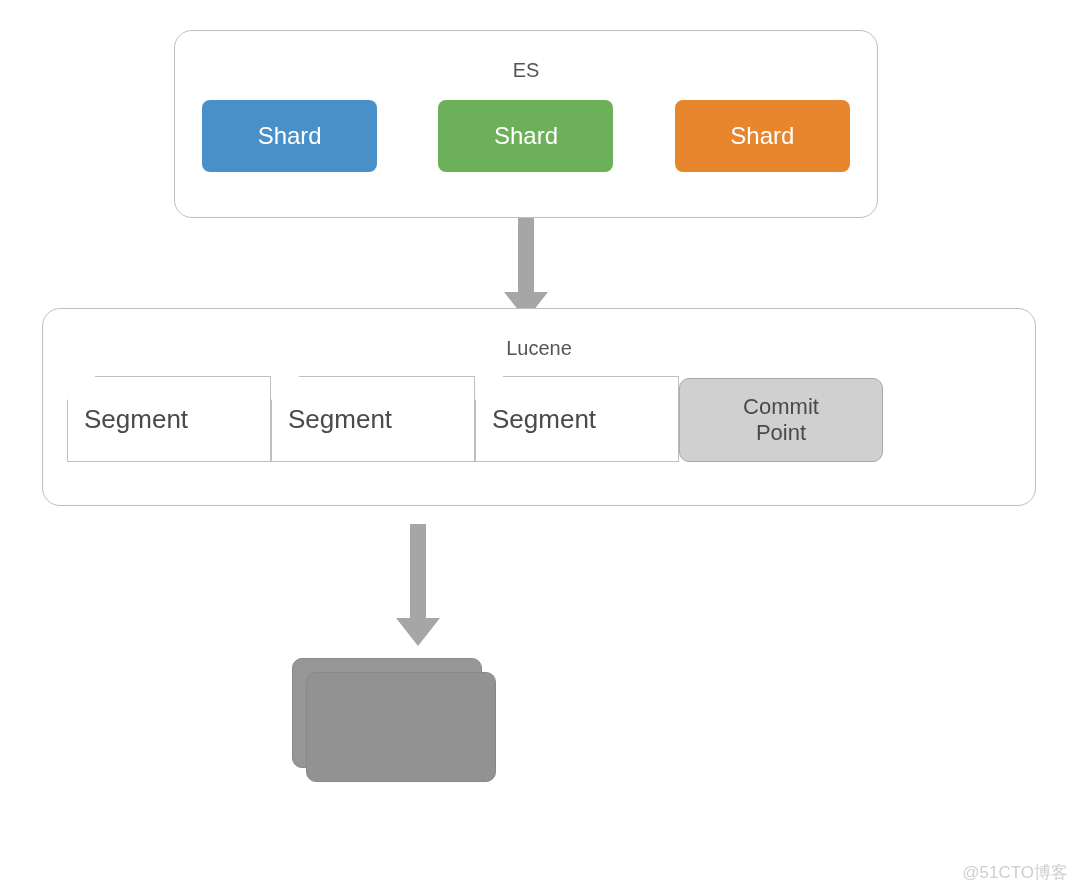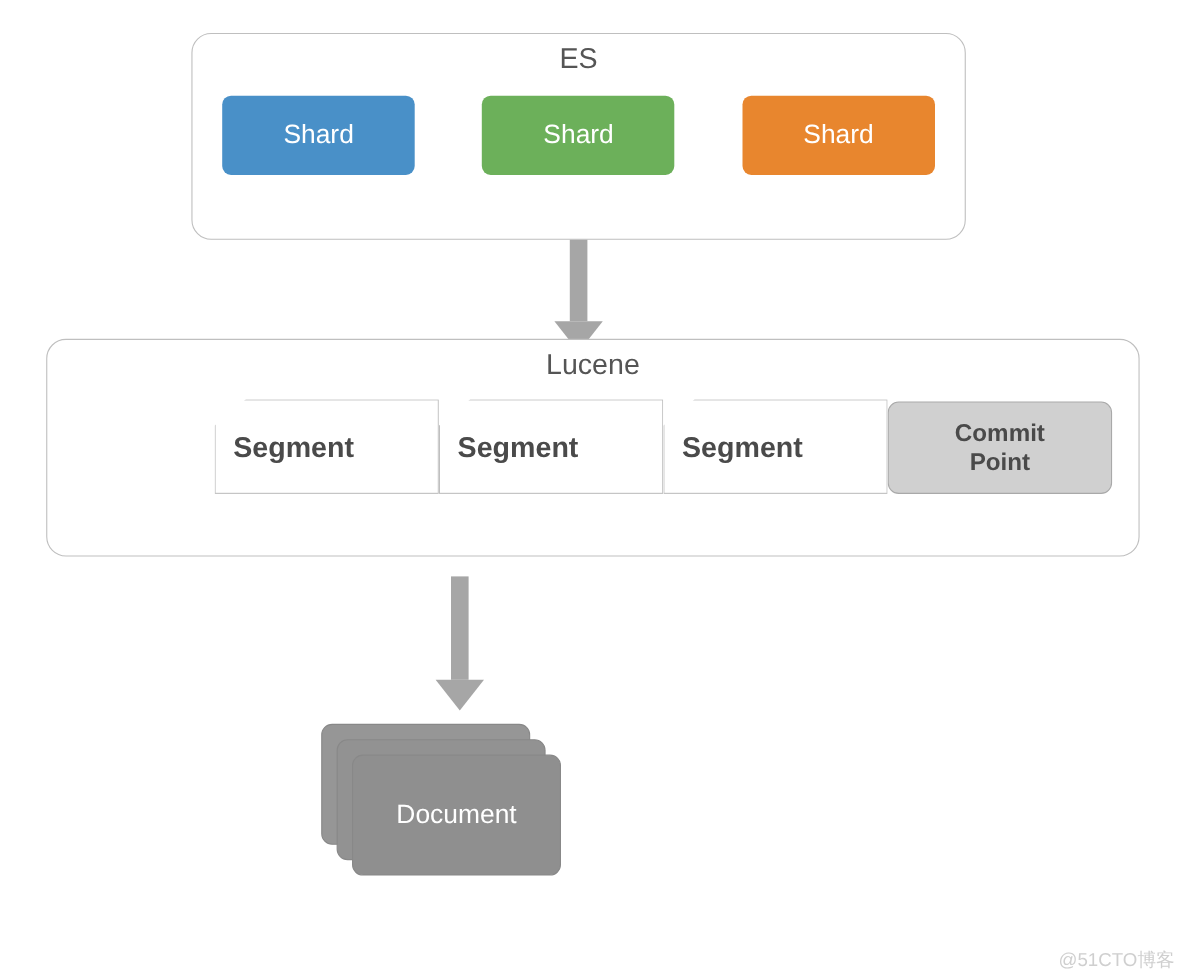--- a/index.html
+++ b/index.html
@@ -13,23 +13,23 @@
     position: relative;
   }
   .container-box {
     position: absolute;
     border: 1.5px solid #bfbfbf;
     border-radius: 18px;
     background: #ffffff;
   }
   .box-title {
     text-align: center;
-    font-size: 26px;
+    font-size: 20px;
     color: #555;
-    margin-top: 7px;
+    margin-top: 28px;
   }
   .shard-row {
     display: flex;
     justify-content: space-around;
     padding: 0 18px;
     margin-top: 18px;
     gap: 43px;
   }
   .shard {
     width: 175px;
@@ -40,25 +40,24 @@
     display: flex;
     align-items: center;
     justify-content: center;
   }
   .shard-blue { background: #4990c8; }
   .shard-green { background: #6cb05a; }
   .shard-orange { background: #e8862e; }
 
   .lucene-row {
     display: flex;
-    justify-content: flex-end;
+    justify-content: flex-start;
     align-items: flex-end;
     padding: 0 24px;
     margin-top: 16px;
-    font-weight: bold;
   }
   .segment {
     width: 204px;
     height: 86px;
     border: 1.5px solid #bfbfbf;
     background: #fff;
     display: flex;
     align-items: center;
     justify-content: flex-start;
     padding-left: 16px;
@@ -187,18 +186,15 @@
 </div>
 
 <div class="arrow" style="left:396px; top:524px;">
   <div class="shaft" style="height:94px;"></div>
   <div class="head"></div>
 </div>
 
 <div class="doc-stack" style="left:292px; top:658px;">
   <div class="doc back"></div>
   <div class="doc mid"></div>
-  <div class="doc front">
-    <span>Document</span>
-  </div>
 </div>
 
 <div class="watermark">@51CTO博客</div>
 
 </body></html>

